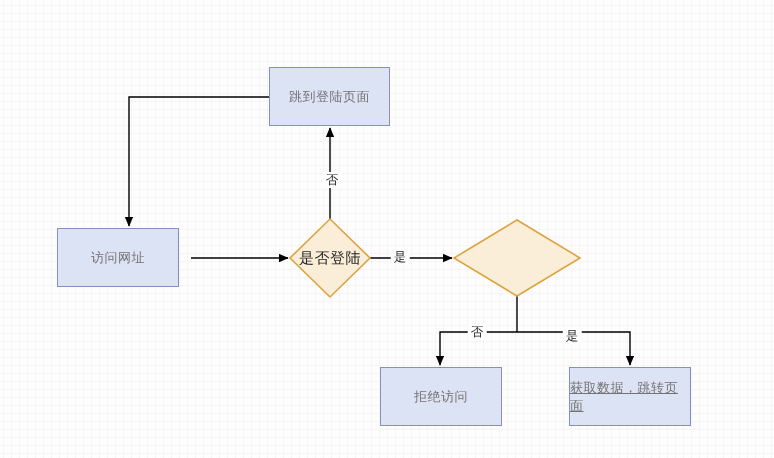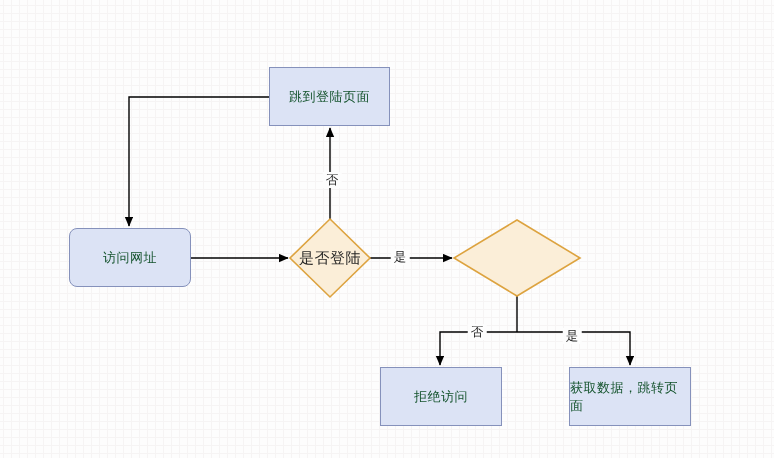--- a/index.html
+++ b/index.html
@@ -30,27 +30,27 @@
     position: absolute;
     width: 121px;
     height: 59px;
     background: #dce3f5;
     border: 1px solid #8591bb;
     box-sizing: border-box;
     display: flex;
     align-items: center;
     justify-content: center;
     font-size: 13px;
-    color: #14532d;
+    color: #737373;
     letter-spacing: 0.5px;
   }
   #node-jump-login { left: 269px; top: 67px; }
-  #node-visit-url  { left: 69px;  top: 228px; width: 122px; border-radius: 8px; }
+  #node-visit-url  { left: 57px;  top: 228px; width: 122px; }
   #node-deny       { left: 380px; top: 367px; width: 122px; }
-  #node-get-data   { left: 569px; top: 367px; width: 122px; }
+  #node-get-data   { left: 569px; top: 367px; width: 122px; text-decoration: underline; }
   .diamond-label {
     position: absolute;
     display: flex;
     align-items: center;
     justify-content: center;
     font-size: 15px;
     color: #1f1f1f;
     letter-spacing: 0.5px;
     white-space: nowrap;
     pointer-events: none;

